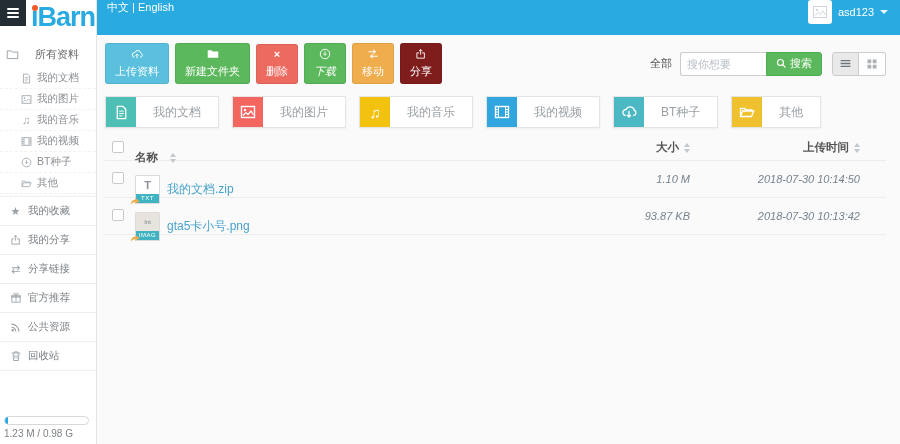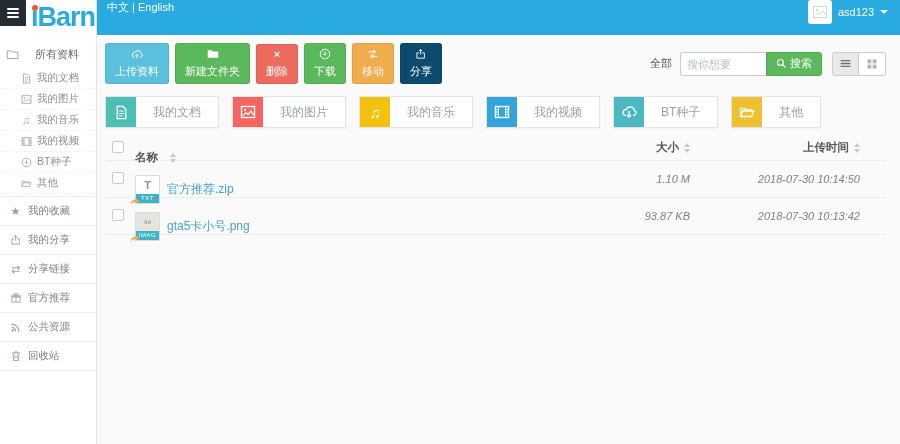--- a/index.html
+++ b/index.html
@@ -231,20 +231,26 @@
     <div class="itm">
       <span class="ic">
         <svg width="12" height="12" viewBox="0 0 16 16">
             <path d="M2.5 4h11M6 4V2.5h4V4M4 4l.8 10h6.4L12 4M6.5 6.5v5M9.5 6.5v5" fill="none" stroke="currentColor" stroke-width="1.2"></path>
           </svg>
         </span>
       <span>回收站</span>
     </div>
   </div>
 
+  <div class="storage">
+    <div class="bar">
+        <div class="fill"></div>
+      </div>
+    <div class="txt">1.23 M / 0.98 G</div>
+  </div>
 </div>
 
 <div class="main">
 
   <div class="toolbar">
     <span class="btn" style="background-color: rgb(91, 192, 222);">
       <span class="ic">
         <svg width="12" height="12" viewBox="0 0 16 16">
             <path fill="none" stroke="currentColor" stroke-width="1.3" d="M4.7 12.2a3.1 3.1 0 1 1 .4-6.2A4.3 4.3 0 0 1 13.3 7a2.7 2.7 0 0 1-1.2 5.2"></path>
             <path d="M8 13.8V8.2M6 10l2-2 2 2" fill="none" stroke="currentColor" stroke-width="1.3"></path>
@@ -257,38 +263,38 @@
         <svg width="12" height="12" viewBox="0 0 16 16">
             <path fill="currentColor" d="M1 3h5l1.5 1.5H15V13H1z"></path>
           </svg>
         </span>
       <span>新建文件夹</span>
     </span>
     <span class="btn" style="background-color: rgb(237, 106, 94);">
       <span class="ic glyph" style="font-weight:bold">×</span>
       <span>删除</span>
     </span>
-    <span class="btn" style="background-color: rgb(92, 184, 92);">
+    <span class="btn" style="background-color: rgb(92, 184, 92); font-style: italic;">
       <span class="ic">
         <svg width="12" height="12" viewBox="0 0 16 16">
             <circle cx="8" cy="8" r="6.3" fill="none" stroke="currentColor" stroke-width="1.3"></circle>
             <path d="M8 4.5v5M5.8 7.6L8 9.8l2.2-2.2" fill="none" stroke="currentColor" stroke-width="1.2"></path>
           </svg>
         </span>
       <span>下载</span>
     </span>
     <span class="btn" style="background-color: rgb(240, 173, 78);">
       <span class="ic">
         <svg width="12" height="12" viewBox="0 0 16 16">
             <path d="M2 5h8.5M8.5 2.5L11 5 8.5 7.5M14 11H5.5M7.5 8.5L5 11l2.5 2.5" fill="none" stroke="currentColor" stroke-width="1.4"></path>
           </svg>
         </span>
       <span>移动</span>
     </span>
-    <span class="btn" style="background-color: #0c4a6e;">
+    <span class="btn" style="background-color: #7f1d1d;">
       <span class="ic">
         <svg width="12" height="12" viewBox="0 0 16 16">
             <path fill="none" stroke="currentColor" stroke-width="1.2" d="M5.5 6.5h-3v7h10v-7h-3M7.5 9V2M5.3 4.2L7.5 2l2.2 2.2"></path>
           </svg>
         </span>
       <span>分享</span>
     </span>
 
     <div class="search-cluster">
       <span class="filter-label">全部</span>
@@ -413,21 +419,21 @@
       <span class="col-name">
         <span class="thumb">
           <span class="body">T</span>
           <span class="band">TXT</span>
           <span class="share-badge">
             <svg width="10" height="9" viewBox="0 0 12 10">
                 <path fill="currentColor" d="M1 9C1 4.5 4 3 6.5 3V1l5 3.5-5 3.5V6C4 6 2 7 1 9z"></path>
               </svg>
             </span>
         </span>
-        <a class="file-link">官方推荐.zip</a>
+        <a class="file-link">我的文档.zip</a>
       </span>
       <span class="col-size">
           <span class="meta">1.10 M</span>
         </span>
       <span class="col-time">
           <span class="meta">2018-07-30 10:14:50</span>
         </span>
     </div>
 
     <div class="trow frow">

